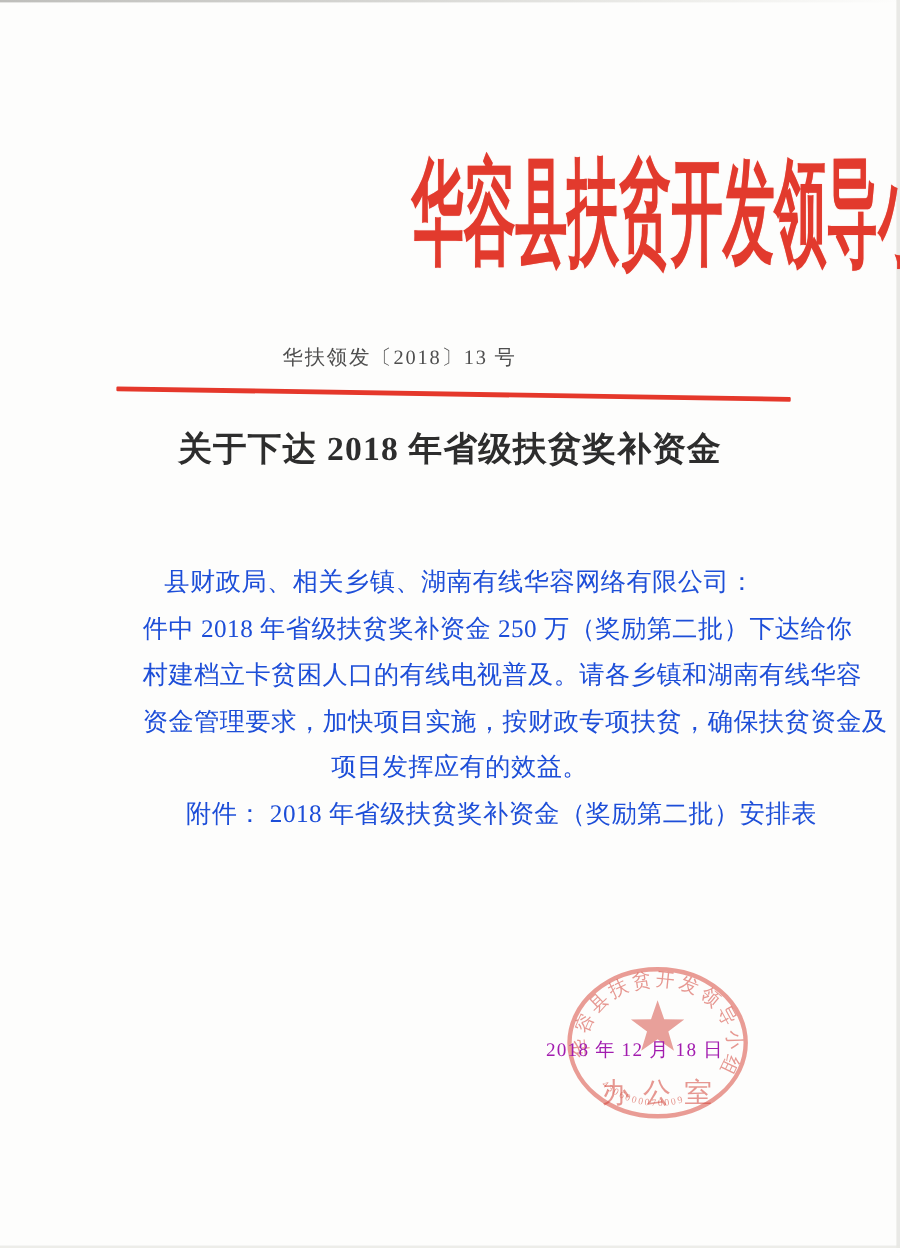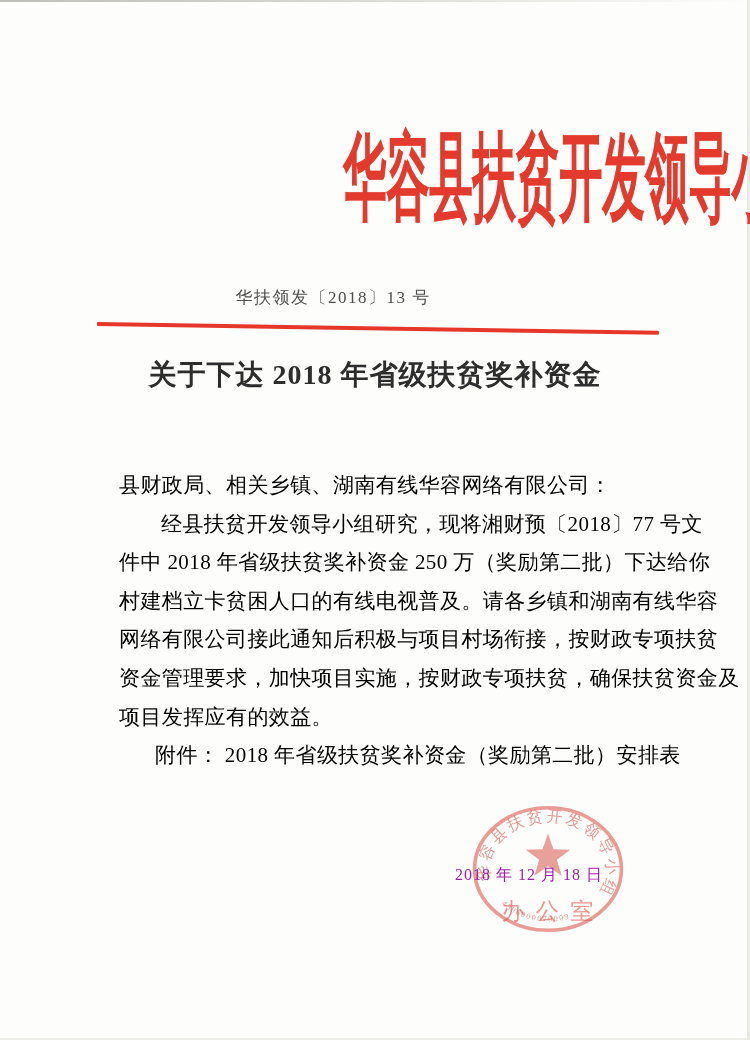--- a/index.html
+++ b/index.html
@@ -39,22 +39,22 @@
   }
 
   .doc-title{
     position:absolute;top:353px;left:0;width:750px;text-align:center;
     font-size:28px;font-weight:bold;color:#2d2d2d;line-height:43px;
     letter-spacing:1px;z-index:2;
   }
 
   .body-text{
     position:absolute;top:466px;left:119px;width:528px;
-    font-size:21px;color:#000000;line-height:38.6px;
-    letter-spacing:0.4px;z-index:2;
+    font-size:21px;color:#1d4ed8;line-height:38.6px;
+    letter-spacing:0.4px;z-index:2;text-align:center;
   }
   .body-text .line{white-space:nowrap;}
   .body-text .indent{text-indent:42px;}
   .body-text .attachment{text-indent:36px;}
 
   .date-line{
     position:absolute;left:455px;top:865px;
     font-size:16px;color:#a21caf;letter-spacing:1px;z-index:4;
     white-space:nowrap;
   }
@@ -78,24 +78,22 @@
   <div class="doc-number">华扶领发〔2018〕13 号</div>
 
   <div class="red-line"></div>
 
   <div class="doc-title">
     <div>关于下达 2018 年省级扶贫奖补资金</div>
   </div>
 
   <div class="body-text">
     <div class="line">县财政局、相关乡镇、湖南有线华容网络有限公司：</div>
-    <div class="line indent">经县扶贫开发领导小组研究，现将湘财预〔2018〕77 号文</div>
     <div class="line">件中 2018 年省级扶贫奖补资金 250 万（奖励第二批）下达给你</div>
     <div class="line">村建档立卡贫困人口的有线电视普及。请各乡镇和湖南有线华容</div>
-    <div class="line">网络有限公司接此通知后积极与项目村场衔接，按财政专项扶贫</div>
     <div class="line">资金管理要求，加快项目实施，按财政专项扶贫，确保扶贫资金及</div>
     <div class="line">项目发挥应有的效益。</div>
     <div class="line attachment">附件： 2018 年省级扶贫奖补资金（奖励第二批）安排表</div>
   </div>
 
   <svg class="seal" width="160" height="138" viewBox="0 0 158 134" aria-hidden="true">
     <defs>
       <path id="sealTopArc" d="M 26.4,84.9 A 58,47 0 1 1 131.6,84.9" fill="none"></path>
       <path id="sealBottomArc" d="M 28.2,94.8 A 62,52 0 0 0 129.8,94.8" fill="none"></path>
     </defs>

